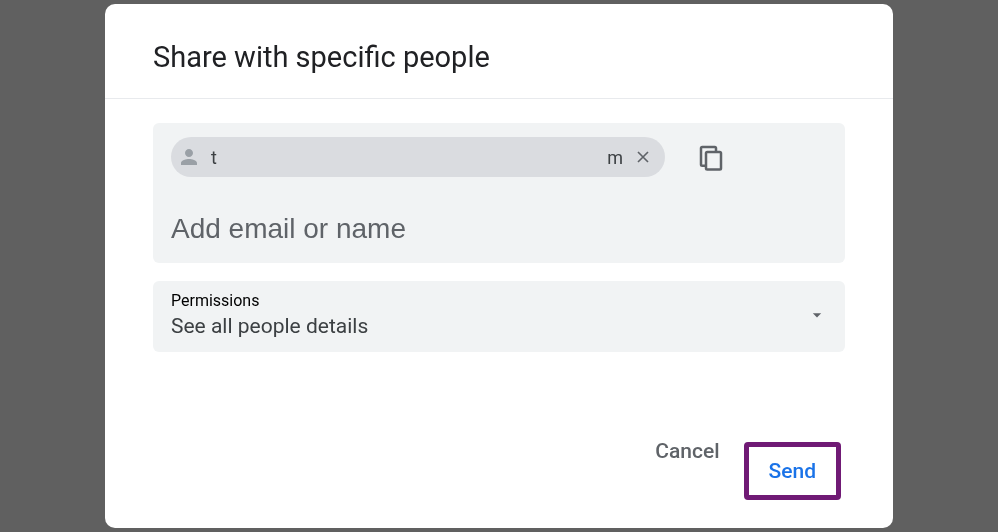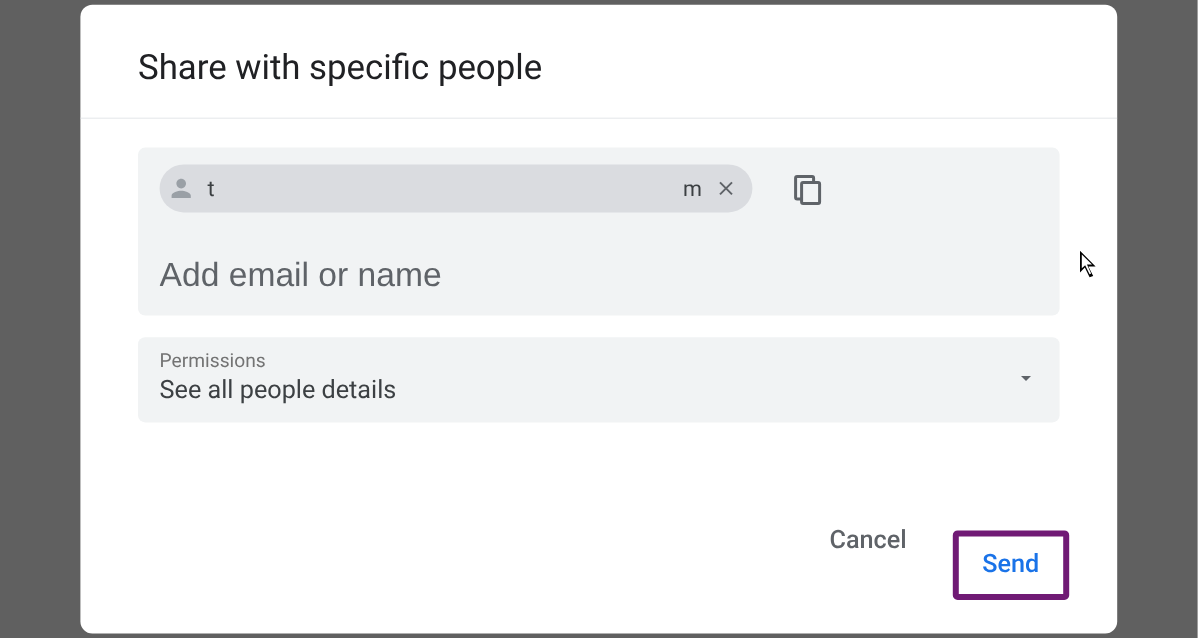--- a/index.html
+++ b/index.html
@@ -8,21 +8,21 @@
       height: 532px;
       font-family: "Google Sans", Roboto, Arial, sans-serif;
       background: #606060;
       display: flex;
       align-items: center;
       justify-content: center;
       overflow: hidden;
       position: relative;
     }
     .modal {
-      width: 864px;
+      width: 788px;
       height: 524px;
       background: #fff;
       border-radius: 10px;
       position: relative;
       overflow: hidden;
     }
     .header {
       padding: 36px 48px 24px 48px;
       border-bottom: 1px solid #e8eaed;
     }
@@ -105,39 +105,39 @@
     }
     .add-input::placeholder { color: #5f6368; }
     .perm-panel {
       display: flex;
       align-items: center;
       padding: 10px 18px 14px 18px;
     }
     .perm-text { flex: 1 1 auto; }
     .perm-label {
       font-size: 16px;
-      color: #737373;
+      color: #000000;
       margin-bottom: 4px;
     }
     .perm-value {
       font-size: 21px;
       color: #3c4043;
     }
     .perm-caret {
       color: #5f6368;
       width: 20px;
       height: 20px;
     }
     .footer {
       position: absolute;
-      right: 40px;
+      right: 52px;
       bottom: 28px;
       display: flex;
       align-items: center;
-      gap: 26px;
+      gap: 12px;
     }
     .btn {
       font-size: 21px;
       font-weight: 500;
       font-family: inherit;
       background: none;
       border: none;
       cursor: pointer;
       padding: 8px 12px;
       border-radius: 4px;

